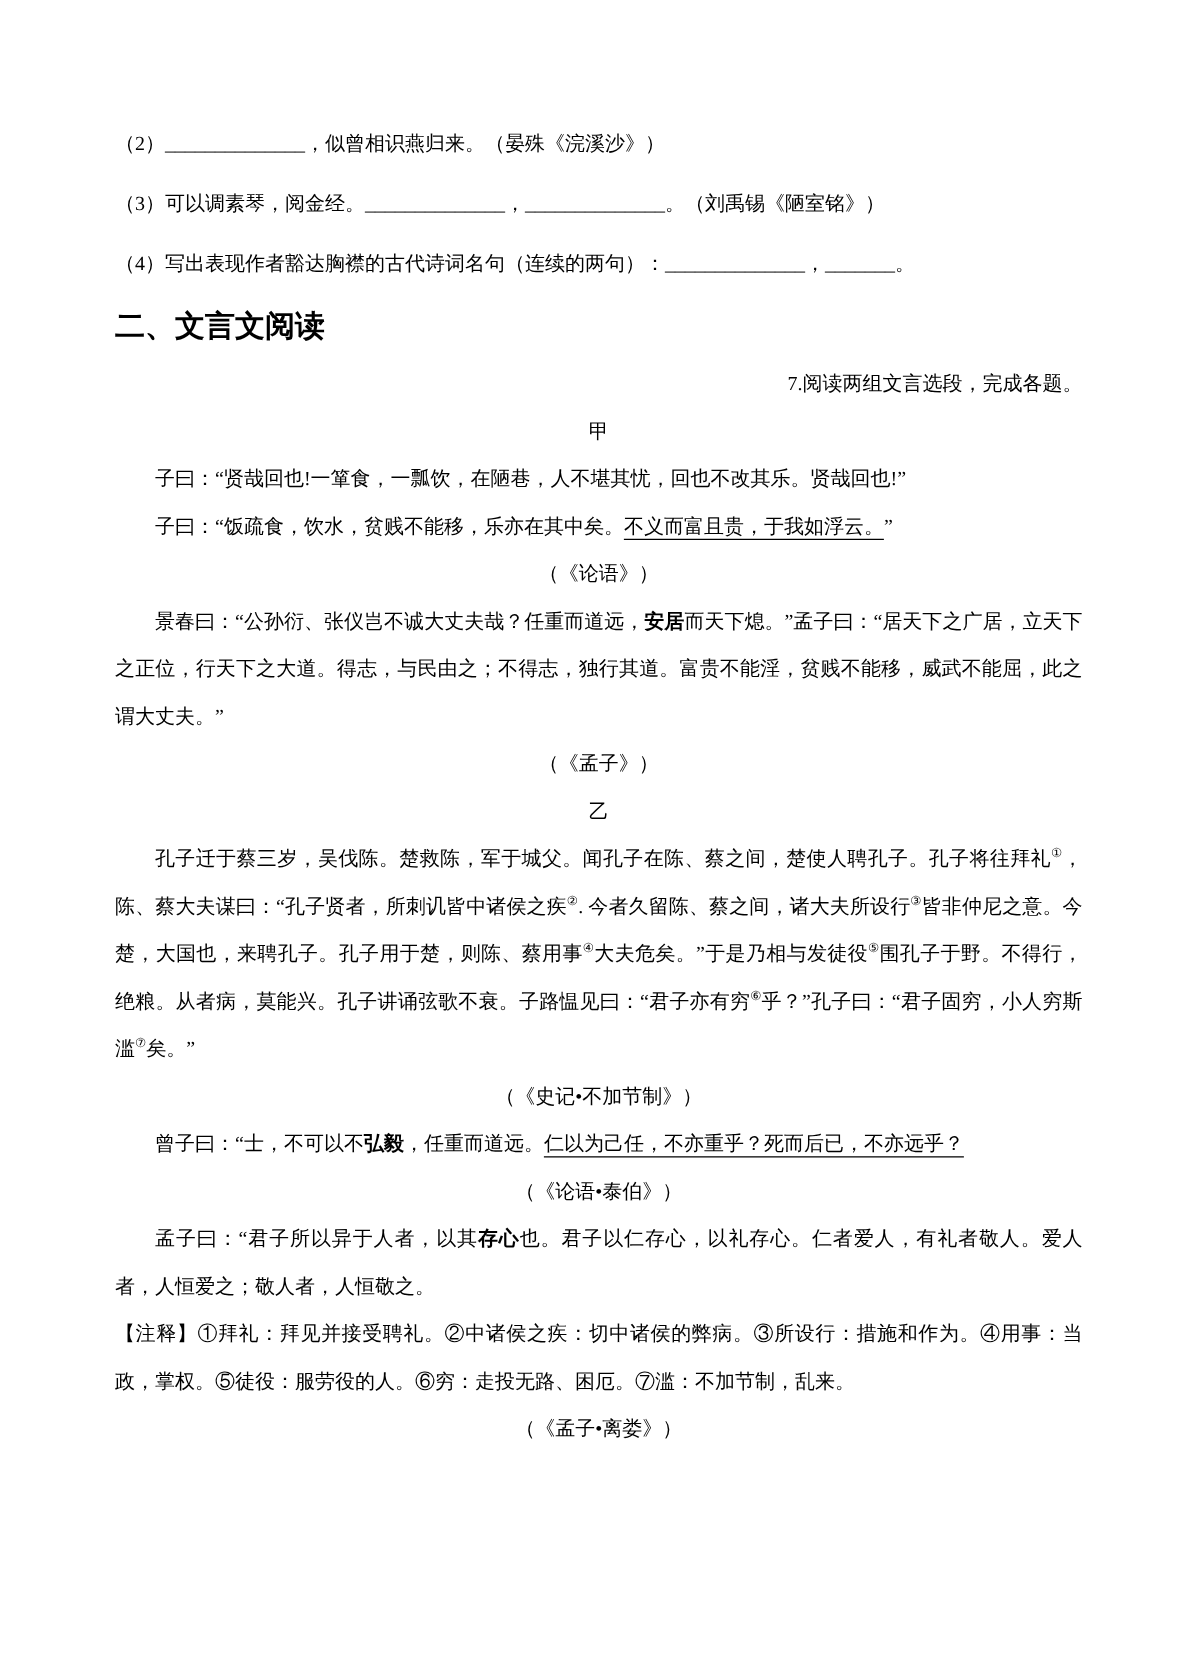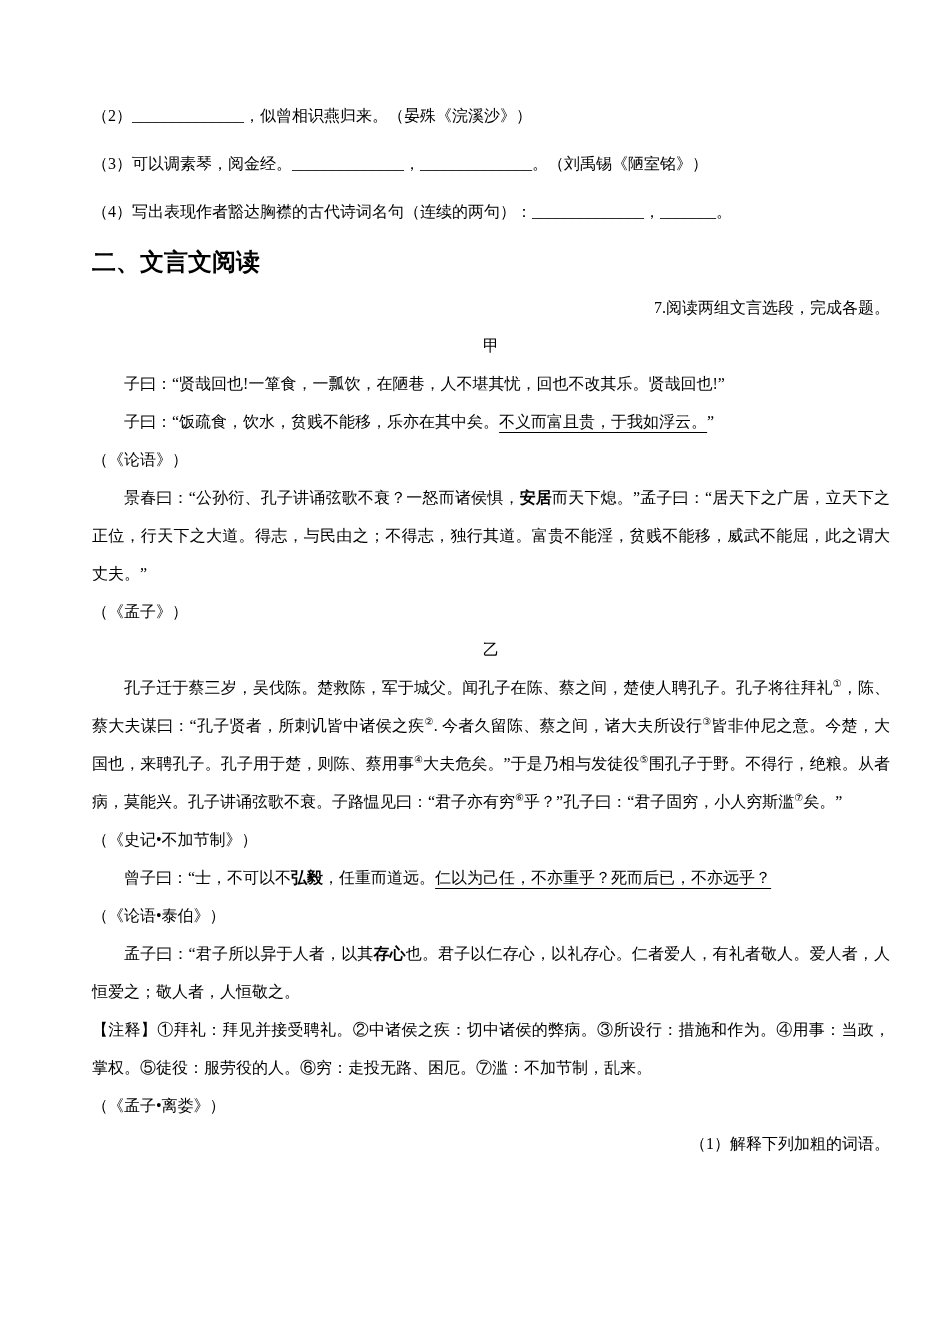--- a/index.html
+++ b/index.html
@@ -7,21 +7,21 @@
     padding: 0;
     background: #ffffff;
   }
   .page {
     position: relative;
     width: 950px;
     height: 1167px;
     margin: 0 auto;
     background: #ffffff;
     box-sizing: border-box;
-    padding: 103px 60px 40px 92px;
+    padding: 103px 84px 40px 92px;
     font-family: "Liberation Serif", "DejaVu Serif", serif;
     color: #000000;
     font-size: 16px;
     overflow: hidden;
   }
   .para {
     margin: 0;
     padding: 0;
     line-height: 38px;
     text-align: justify;
@@ -46,21 +46,21 @@
     text-align: justify;
   }
   .indent {
     text-indent: 2em;
   }
   .center {
     text-align: center;
     text-indent: 0;
   }
   .right {
-    text-align: left;
+    text-align: center;
     text-indent: 0;
   }
   .b { font-weight: bold; }
   .u { text-decoration: underline; text-underline-offset: 5px; margin-top: 43px; }
   .sup {
     font-size: 10px;
     vertical-align: super;
     line-height: 0;
   }
 </style>
@@ -71,21 +71,21 @@
   <div>
       <p class="para question"><span>（2）______________，似曾相识燕归来。（晏殊《浣溪沙》）</span></p>
       <p class="para question"><span>（3）可以调素琴，阅金经。______________，______________。（刘禹锡《陋室铭》）</span></p>
       <p class="para question"><span>（4）写出表现作者豁达胸襟的古代诗词名句（连续的两句）：______________，_______。</span></p>
       <p class="para heading"><span class="b">二、文言文阅读</span></p>
       <p class="para plain"><span>7.阅读两组文言选段，完成各题。</span></p>
       <p class="para center"><span>甲</span></p>
       <p class="para indent"><span>子曰：“贤哉回也!一箪食，一瓢饮，在陋巷，人不堪其忧，回也不改其乐。贤哉回也!”</span></p>
       <p class="para indent"><span>子曰：“饭疏食，饮水，贫贱不能移，乐亦在其中矣。</span><span class="u">不义而富且贵，于我如浮云。</span><span>”</span></p>
       <p class="para right"><span>（《论语》）</span></p>
-      <p class="para indent"><span>景春曰：“公孙衍、孔子讲诵弦歌不衰？一怒而诸侯惧，</span><span class="b">安居</span><span>而天下熄。”孟子曰：“居天下之广居，立天下之正位，行天下之大道。得志，与民由之；不得志，独行其道。富贵不能淫，贫贱不能移，威武不能屈，此之谓大丈夫。”</span></p>
+      <p class="para indent"><span>景春曰：“公孙衍、张仪岂不诚大丈夫哉？任重而道远，</span><span class="b">安居</span><span>而天下熄。”孟子曰：“居天下之广居，立天下之正位，行天下之大道。得志，与民由之；不得志，独行其道。富贵不能淫，贫贱不能移，威武不能屈，此之谓大丈夫。”</span></p>
       <p class="para right"><span>（《孟子》）</span></p>
       <p class="para center"><span>乙</span></p>
       <p class="para indent"><span>孔子迁于蔡三岁，吴伐陈。楚救陈，军于城父。闻孔子在陈、蔡之间，楚使人聘孔子。孔子将往拜礼</span><span class="sup">①</span><span>，陈、蔡大夫谋曰：“孔子贤者，所刺讥皆中诸侯之疾</span><span class="sup">②</span><span>. 今者久留陈、蔡之间，诸大夫所设行</span><span class="sup">③</span><span>皆非仲尼之意。今楚，大国也，来聘孔子。孔子用于楚，则陈、蔡用事</span><span class="sup">④</span><span>大夫危矣。”于是乃相与发徒役</span><span class="sup">⑤</span><span>围孔子于野。不得行，绝粮。从者病，莫能兴。孔子讲诵弦歌不衰。子路愠见曰：“君子亦有穷</span><span class="sup">⑥</span><span>乎？”孔子曰：“君子固穷，小人穷斯滥</span><span class="sup">⑦</span><span>矣。”</span></p>
       <p class="para right"><span>（《史记•不加节制》）</span></p>
       <p class="para indent"><span>曾子曰：“士，不可以不</span><span class="b">弘毅</span><span>，任重而道远。</span><span class="u">仁以为己任，不亦重乎？死而后已，不亦远乎？</span></p>
       <p class="para right"><span>（《论语•泰伯》）</span></p>
       <p class="para indent"><span>孟子曰：“君子所以异于人者，以其</span><span class="b">存心</span><span>也。君子以仁存心，以礼存心。仁者爱人，有礼者敬人。爱人者，人恒爱之；敬人者，人恒敬之。</span></p>
       <p class="para note"><span>【注释】①拜礼：拜见并接受聘礼。②中诸侯之疾：切中诸侯的弊病。③所设行：措施和作为。④用事：当政，掌权。⑤徒役：服劳役的人。⑥穷：走投无路、困厄。⑦滥：不加节制，乱来。</span></p>
       <p class="para right"><span>（《孟子•离娄》）</span></p>
       <p class="para plain"><span>（1）解释下列加粗的词语。</span></p>

